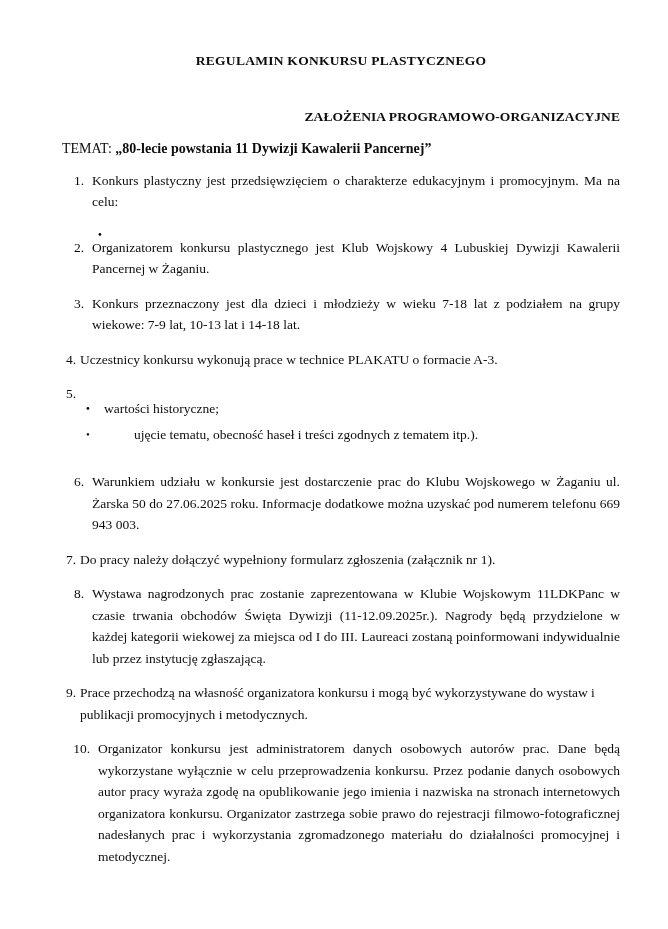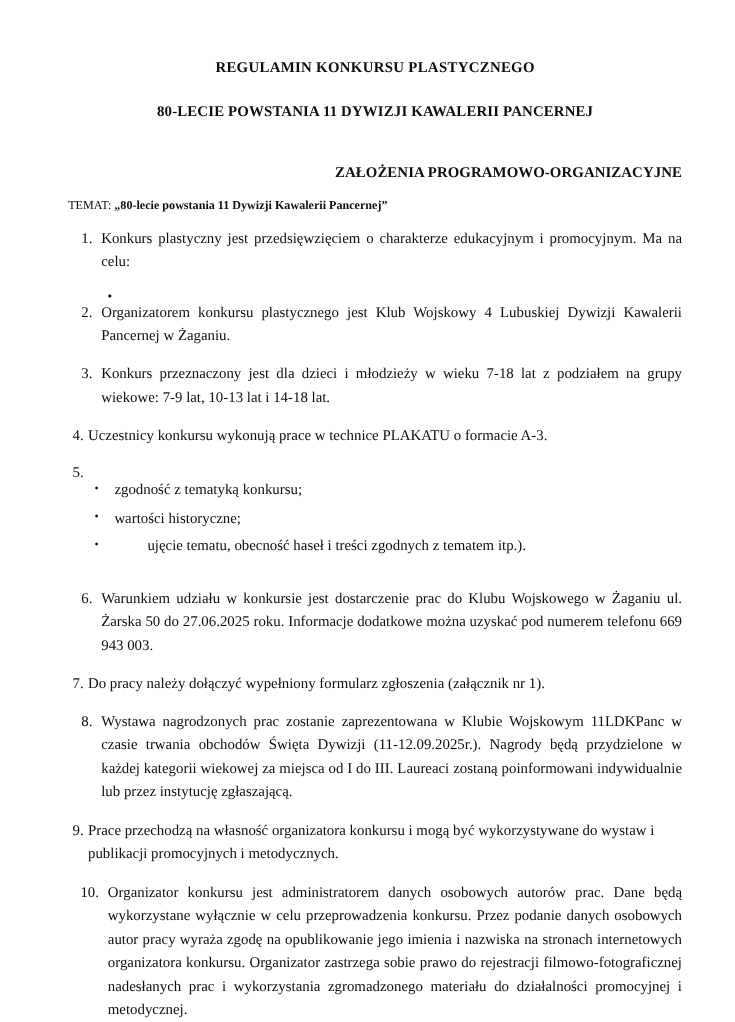--- a/index.html
+++ b/index.html
@@ -44,21 +44,21 @@
   }
   .section-heading {
     font-size: 13.5px;
     font-weight: bold;
     margin: 0;
     padding-top: 40px;
     letter-spacing: 0.005em;
     text-align: right;
   }
   .theme-line {
-    font-size: 11px;
+    font-size: 14px;
     margin: 0;
     padding-top: 16px;
   }
   .theme-line .theme-value {
     font-weight: bold;
   }
   ol.main-list {
     list-style: none;
     margin: 0;
     padding: 0;
@@ -134,21 +134,20 @@
   }
   .spacer-lg { height: 13px; }
 </style>
 </head>
 <body>
 
 <div class="page">
 
   <div class="title-block">
     <div class="doc-title">REGULAMIN KONKURSU PLASTYCZNEGO</div>
-    <div class="doc-subtitle">80-LECIE POWSTANIA 11 DYWIZJI KAWALERII PANCERNEJ</div>
   </div>
 
   <div class="section-heading">ZAŁOŻENIA PROGRAMOWO-ORGANIZACYJNE</div>
 
   <div class="theme-line">
     <span>TEMAT: </span><span class="theme-value">„80-lecie powstania 11 Dywizji Kawalerii Pancernej”</span>
   </div>
 
   <ol class="main-list">
 
@@ -178,21 +177,20 @@
     <li class="item tight">
       <span class="num">4.</span>
       <span class="body-text nojust">Uczestnicy konkursu wykonują prace w technice PLAKATU o formacie A-3.</span>
     </li>
 
     <li class="item tight">
       <span class="num">5.</span>
       <ul class="sub-list gap-top spaced">
         <li class="sub">
           <span class="dot">•</span>
-          <span>zgodność z tematyką konkursu;</span>
         </li>
         <li class="sub">
           <span class="dot">•</span>
           <span>wartości historyczne;</span>
         </li>
         <li class="sub">
           <span class="dot">•</span>
           <span class="sub-cont">ujęcie tematu, obecność haseł i treści zgodnych z tematem itp.).</span>
         </li>
       </ul>

